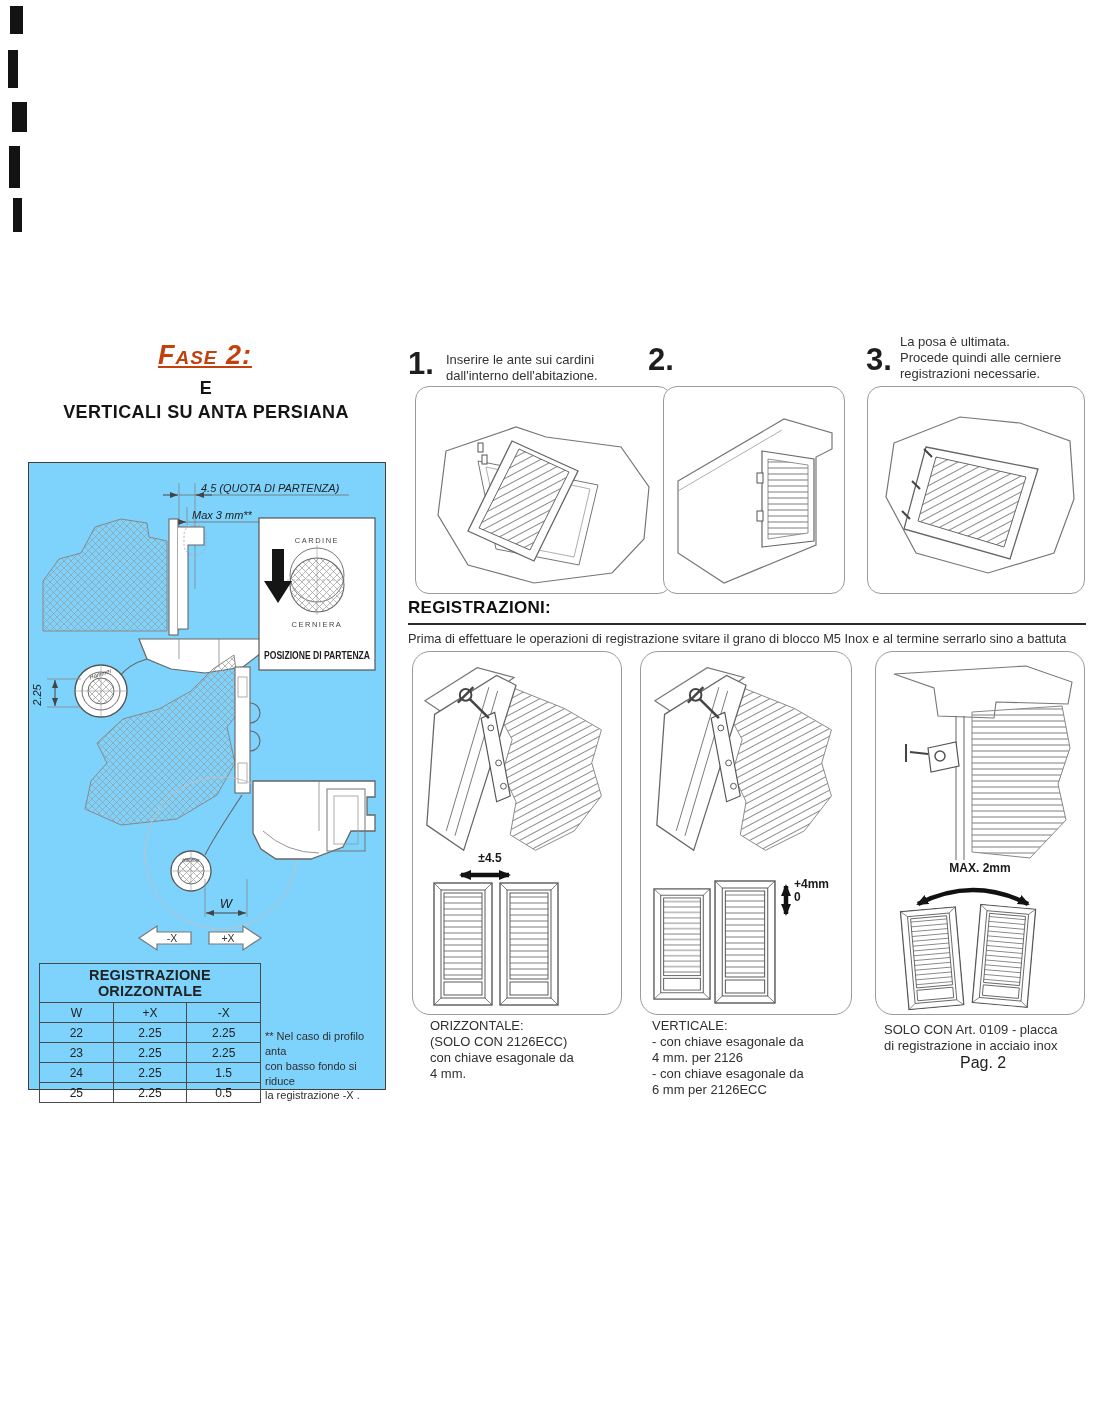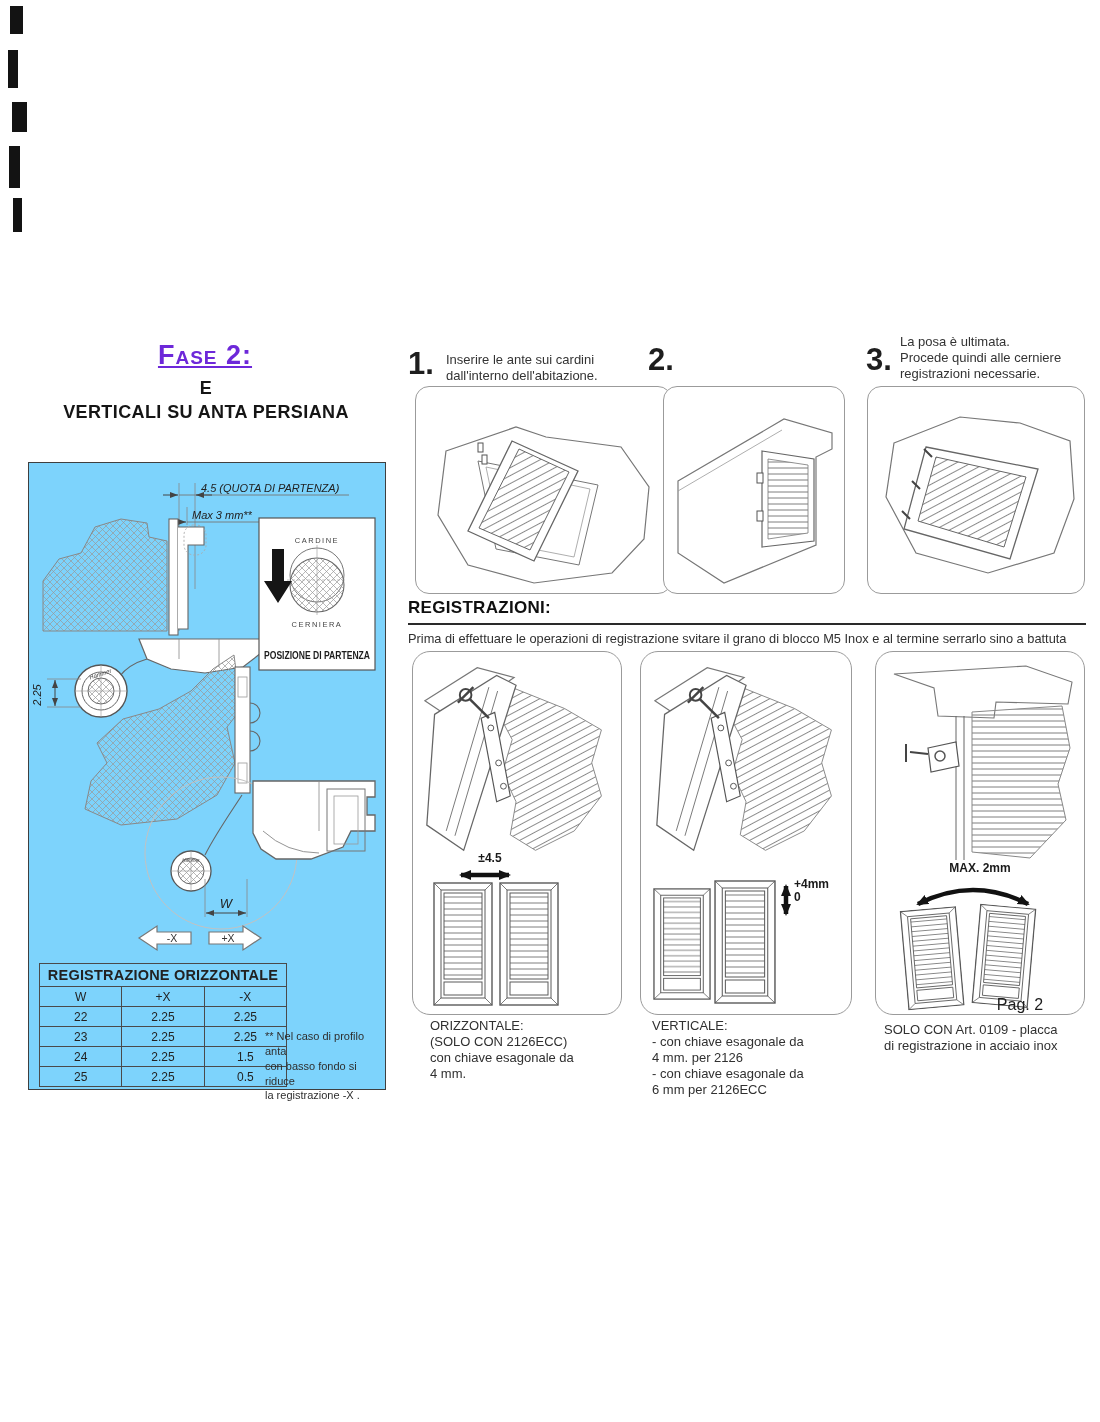--- a/index.html
+++ b/index.html
@@ -10,52 +10,52 @@
   }
   svg text { font-family:"Liberation Sans", sans-serif; }
 
   
   .scan-mark { position:absolute; background:#131313; }
 
   
   .phase-title {
     position:absolute; left:40px; top:340px; width:330px; text-align:center;
     font-size:27px; font-weight:bold; font-variant:small-caps; letter-spacing:1px;
-    text-decoration:underline; color:#6d28d9;
+    text-decoration:underline; color:#c2410c;font-style:italic;
   }
   .subtitle {
     position:absolute; left:28px; top:377px; width:356px; text-align:center;
     font-weight:bold; font-size:18px; color:#151515; line-height:1.32; letter-spacing:.4px;
   }
 
   
   .step-num { position:absolute; font-size:31px; font-weight:600; color:#1e1e1e; }
   .step-text { position:absolute; font-size:13px; color:#333; line-height:1.22; white-space:pre-line; }
   .sketch-panel {
     position:absolute; background:#fff; border:1.6px solid #9b9b9b; border-radius:14px; overflow:hidden;
   }
 
   
   .left-box { position:absolute; left:28px; top:462px; width:358px; height:628px; border:1.6px solid #3f3f3f; background:#7dd3fc; }
   .left-box svg.cross { position:absolute; left:0; top:0; }
 
-  .reg-table { position:absolute; left:10px; top:500px; width:248px; border-collapse:collapse; table-layout:fixed; }
+  .reg-table { position:absolute; left:10px; top:500px; width:222px; border-collapse:collapse; table-layout:fixed; }
   .reg-table td { border:1.2px solid #4a4a4a; text-align:center; font-size:12px; color:#222; padding:2px 0; height:20px; }
   .reg-table td.tt { font-size:14.5px; font-weight:bold; padding:3px 0; letter-spacing:.2px; }
   .footnote { position:absolute; left:236px; top:566px; width:120px; font-size:11px; line-height:1.35; color:#2f2f2f; white-space:pre-line; }
 
   
   .reg-heading { position:absolute; left:408px; top:598px; font-size:17px; font-weight:bold; color:#0f0f0f; letter-spacing:.3px; }
   .reg-rule { position:absolute; left:408px; top:623px; width:678px; height:2px; background:#2a2a2a; }
   .reg-intro { position:absolute; left:408px; top:631px; width:690px; font-size:12.8px; color:#303030; white-space:nowrap; }
 
   .reg-panel { position:absolute; top:651px; height:364px; background:#fff; border:1.6px solid #9b9b9b; border-radius:18px; }
   .annot { position:absolute; font-size:12px; font-weight:600; color:#1a1a1a; line-height:1.1; white-space:pre-line; }
   .caption { position:absolute; font-size:13px; color:#303030; line-height:1.24; white-space:pre-line; }
-  .pag-num { position:absolute; left:960px; top:996px; width:120px; text-align:center; font-size:16px; color:#1d1d1d; }
+  .pag-num { position:absolute; left:960px; top:1054px; width:120px; font-size:16px; color:#1d1d1d; }
 </style>
 </head>
 <body>
 
 <svg width="0" height="0" style="position:absolute" aria-hidden="true">
   <defs>
     <pattern id="mesh" width="7" height="7" patternUnits="userSpaceOnUse">
       <path d="M0 0L7 7M7 0L0 7" stroke="#9a9a9a" stroke-width="0.7" fill="none"></path>
     </pattern>
     <pattern id="hlines" width="6" height="6" patternUnits="userSpaceOnUse">

